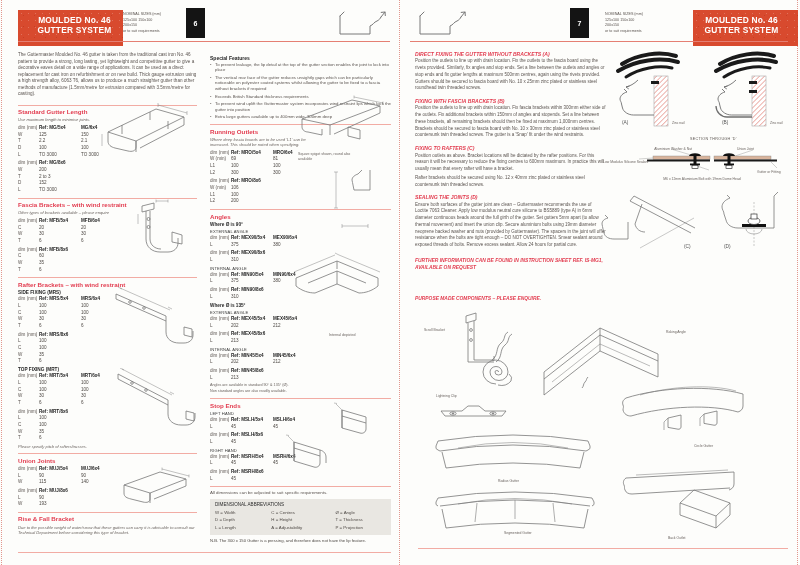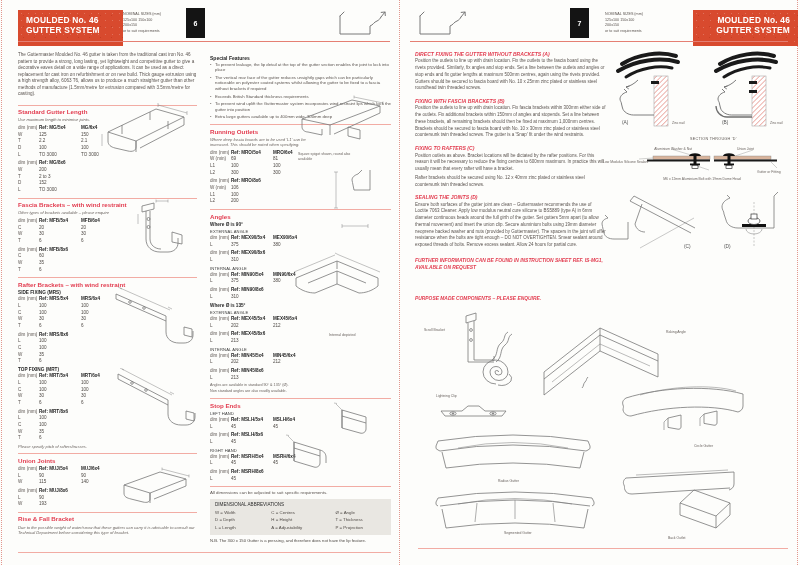--- a/index.html
+++ b/index.html
@@ -5,21 +5,21 @@
   html,body{margin:0;padding:0;background:#ffffff;}
   .sheet{position:relative;width:800px;height:565px;background:#fdfdfb;overflow:hidden;
          font-family:"Liberation Sans",sans-serif;color:#4a4542;}
   .page{position:absolute;inset:0;}
   .vd{position:absolute;top:0;bottom:0;width:0;border-left:1px dotted #e2968d;}
   
   .redbox{position:absolute;background:#d84a2e;color:#fff;width:97px;height:31px;
           background-image:radial-gradient(rgba(255,255,255,.22) 10%,transparent 11%),
                            radial-gradient(rgba(150,30,10,.25) 8%,transparent 9%);
           background-size:7px 7px,11px 11px;}
-  .redbox .bt1,.redbox .bt2{font-size:8.4px;font-weight:bold;line-height:1.2;letter-spacing:.2px;}
+  .redbox .bt1,.redbox .bt2{font-size:8.4px;font-weight:bold;line-height:1.2;letter-spacing:.2px;text-align:center;}
   .rb-l{padding:5px 0 0 8px;}
   .rb-r{text-align:right;padding:5px 8px 0 0;}
   .pagebox{position:absolute;width:19px;height:30px;background:#141414;color:#fff;
            font-size:7px;font-weight:bold;display:flex;align-items:center;justify-content:center;}
   .nominal{position:absolute;font-size:3.7px;line-height:1.55;color:#5b5450;}
   .hrule{position:absolute;height:0;border-top:1px solid #e57f73;}
   .brule{position:absolute;height:0;border-top:1px solid #f2aca4;}
   
   .colA{position:absolute;left:18px;top:52px;width:179px;}
   .colB{position:absolute;left:210px;top:52px;width:181px;}

